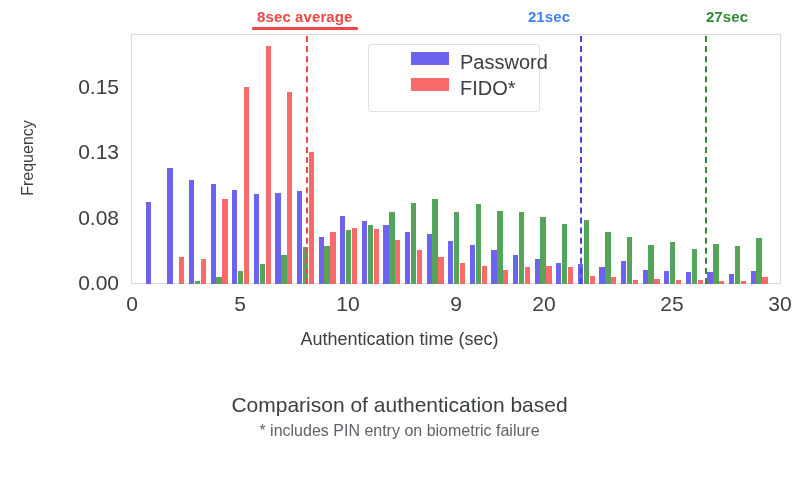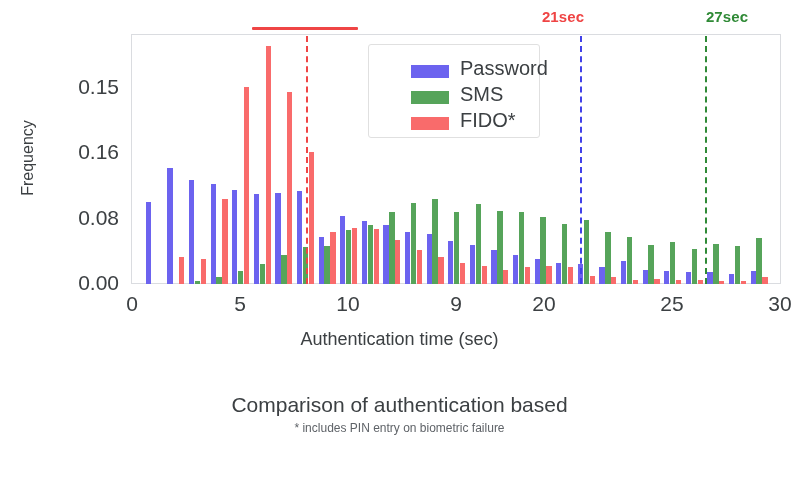--- a/index.html
+++ b/index.html
@@ -98,21 +98,21 @@
   #legend {
     position: absolute;
     border: 1px solid #e0e0e0;
     border-radius: 3px;
     background: #ffffff;
     padding: 7px 14px 7px 10px;
     box-sizing: border-box;
   }
   .legend-row {
     display: flex;
-    align-items: flex-end;
+    align-items: flex-start;
     height: 26px;
     padding-left: 32px;
   }
   .legend-swatch {
     width: 38px;
     height: 13px;
     margin-right: 11px;
     flex: 0 0 auto;
   }
   .legend-text {
@@ -134,34 +134,35 @@
     color: #3c4043;
     line-height: 1.25;
   }
   #caption-sub {
     font-size: 15px;
     color: #3c4043;
     line-height: 1.4;
     margin-top: 2px;
   }
   #caption-note {
-    font-size: 12px;
+    font-size: 16px;
     color: #5f6368;
     line-height: 1.4;
     margin-top: 2px;
   }
 </style>
 </head>
 <body>
 
 <div id="root">
 
   <div id="markers-top" style="position: absolute; left: 0px; top: 0px; width: 799px; height: 34px;">
+      <div class="marker-label" style="left: 304.8px; top: 8px; color: rgb(239, 69, 69);">8sec average</div>
       <div class="marker-underline" style="left: 304.8px; top: 27px; width: 106px; background: rgb(239, 69, 69);"></div>
-      <div class="marker-label" style="left: 563px; top: 8px; color: #ef4444;">21sec</div>
+      <div class="marker-label" style="left: 549px; top: 8px; color: #3b82f6;">21sec</div>
       <div class="marker-label" style="left: 727px; top: 8px; color: rgb(47, 138, 54);">27sec</div>
     </div>
 
   <div id="plot-frame" style="left: 131px; top: 34px; width: 650px; height: 250px;">
     <div id="plot-area" style="left: 1px; top: 1px; width: 648px; height: 248px;">
       <div id="bars-layer" style="position: absolute; left: 0px; bottom: 0px; width: 648px; height: 248px;">
           <div class="bar" style="left: 12.74px; width: 5.3px; height: 82.23px; background: rgb(108, 99, 239);"></div>
           <div class="bar" style="left: 34.34px; width: 5.3px; height: 116.17px; background: rgb(108, 99, 239);"></div>
           <div class="bar" style="left: 55.94px; width: 5.3px; height: 104.42px; background: rgb(108, 99, 239);"></div>
           <div class="bar" style="left: 77.54px; width: 5.3px; height: 100.51px; background: rgb(108, 99, 239);"></div>
@@ -250,21 +251,21 @@
           <div class="vline" style="left: 172.8px; top: 0px; height: 248px; border-left-color: rgb(239, 69, 69);"></div>
           <div class="vline" style="left: 447.12px; top: 0px; height: 248px; border-left-color: rgb(65, 65, 232);"></div>
           <div class="vline" style="left: 572.4px; top: 0px; height: 248px; border-left-color: rgb(47, 138, 54);"></div>
         </div>
     </div>
   </div>
 
   <div id="yticks" style="position: absolute; left: 0px; top: 35px; width: 119px; height: 248px;">
       <div class="ytick-label" style="top: 248px;">0.00</div>
       <div class="ytick-label" style="top: 182.737px;">0.08</div>
-      <div class="ytick-label" style="top: 117.474px;">0.16</div>
+      <div class="ytick-label" style="top: 117.474px;">0.13</div>
       <div class="ytick-label" style="top: 52.2105px;">0.15</div>
     </div>
   <div id="ylabel" style="width: 248px; left: -96px; top: 149px;">Frequency</div>
 
   <div id="xticks" style="position: absolute; left: 132px; top: 292px; width: 648px; height: 30px;">
       <div class="xtick-label" style="left: 0px; top: 0px;">0</div>
       <div class="xtick-label" style="left: 108px; top: 0px;">5</div>
       <div class="xtick-label" style="left: 216px; top: 0px;">10</div>
       <div class="xtick-label" style="left: 324px; top: 0px;">9</div>
       <div class="xtick-label" style="left: 412px; top: 0px;">20</div>
@@ -274,24 +275,20 @@
   <div id="xlabel-wrap" style="position: absolute; left: 0px; width: 799px; top: 329px;">
     <div id="xlabel">Authentication time (sec)</div>
   </div>
 
   <div id="legend" style="left: 368px; top: 44px; width: 172px;">
       <div class="legend-row">
         <span class="legend-swatch" style="background: rgb(108, 99, 239);"></span>
         <span class="legend-text">Password</span>
       </div>
       <div class="legend-row">
-        <span class="legend-swatch" style="background: rgb(86, 164, 90);"></span>
-        <span class="legend-text">SMS</span>
-      </div>
-      <div class="legend-row">
         <span class="legend-swatch" style="background: rgb(249, 107, 107);"></span>
         <span class="legend-text">FIDO*</span>
       </div>
     </div>
 
   <div id="caption" style="top: 392px;">
     <div id="caption-title">Comparison of authentication based</div>
     <div id="caption-note">* includes PIN entry on biometric failure</div>
   </div>
 

